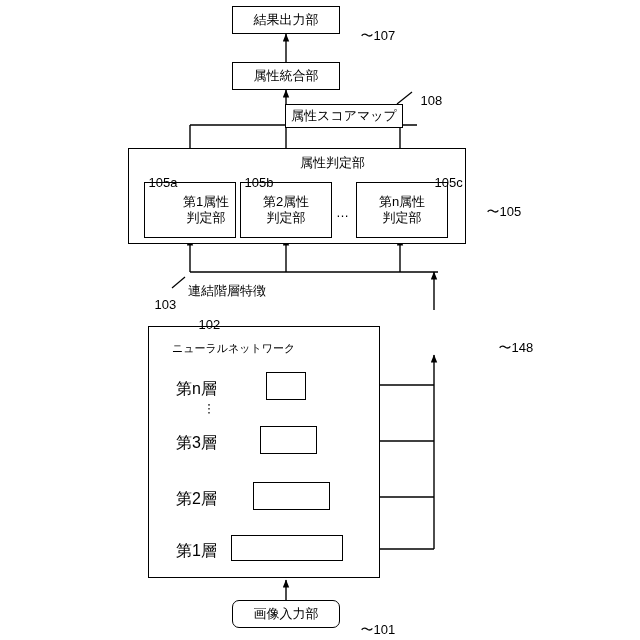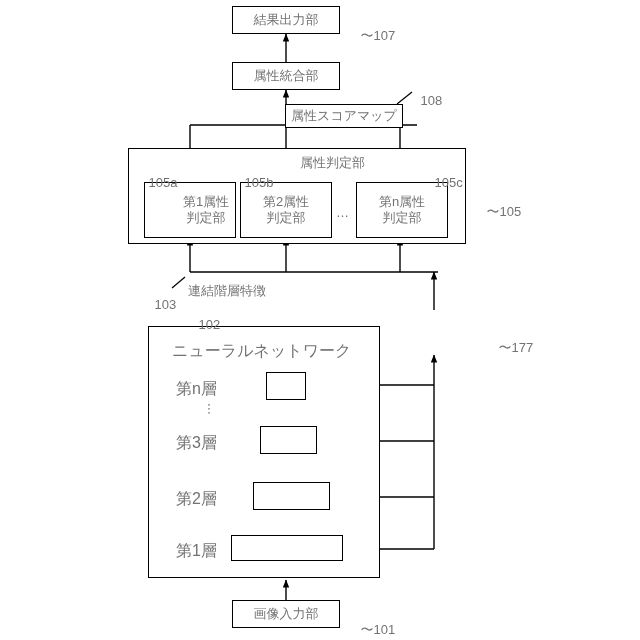--- a/index.html
+++ b/index.html
@@ -6,21 +6,21 @@
     margin: 0;
     padding: 0;
     background: #ffffff;
   }
   #root {
     position: relative;
     width: 608px;
     height: 640px;
     background: #ffffff;
     font-family: "Liberation Sans", sans-serif;
-    color: #737373;
+    color: #000000;
     overflow: hidden;
   }
   svg.lines {
     position: absolute;
     left: 0;
     top: 0;
     width: 640px;
     height: 640px;
     pointer-events: none;
   }
@@ -53,21 +53,21 @@
     position: absolute;
     font-size: 13px;
     white-space: pre;
   }
   .ellipsis {
     position: absolute;
     font-size: 13px;
   }
   .nn-title {
     position: absolute;
-    font-size: 16px;
+    font-size: 11px;
     white-space: pre;
   }
   .layer-label {
     position: absolute;
     font-size: 16px;
     white-space: pre;
     text-align: right;
   }
   .vdots {
     position: absolute;
@@ -172,21 +172,21 @@
   <div class="ref" style="left:420px; top:160px;">
     <span>105c</span>
   </div>
 
   <div class="label" style="left:188px; top:282px;">連結階層特徴</div>
   <div class="ref" style="left:140px; top:282px;">
     <span>103</span>
   </div>
 
   <div class="ref" style="left:484px; top:324px;">
-    <span>〜</span><span>177</span>
+    <span>〜</span><span>148</span>
   </div>
 
   <div class="plain-box" style="left:148px; top:326px; width:232px; height:252px;"></div>
   <div class="nn-title" style="left:172px; top:341px;">ニューラルネットワーク</div>
   <div class="ref" style="left:184px; top:302px;">
     <span>102</span>
   </div>
 
   <div class="plain-box" style="left:266px; top:372px; width:40px; height:28px;"></div>
   <div class="layer-label" style="left:176px; top:379px;">第n層</div>
@@ -195,20 +195,20 @@
 
   <div class="plain-box" style="left:260px; top:426px; width:57px; height:28px;"></div>
   <div class="layer-label" style="left:176px; top:433px;">第3層</div>
 
   <div class="plain-box" style="left:253px; top:482px; width:77px; height:28px;"></div>
   <div class="layer-label" style="left:176px; top:489px;">第2層</div>
 
   <div class="plain-box" style="left:231px; top:535px; width:112px; height:26px;"></div>
   <div class="layer-label" style="left:176px; top:541px;">第1層</div>
 
-  <div class="box" style="left:232px; top:600px; width:108px; height:28px;">
+  <div class="box" style="left:232px; top:600px; width:108px; height:28px;border-radius:7px;">
     <span>画像入力部</span>
   </div>
   <div class="ref" style="left:346px; top:606px;">
     <span>〜</span><span>101</span>
   </div>
 
 </div>
 
 </body></html>

